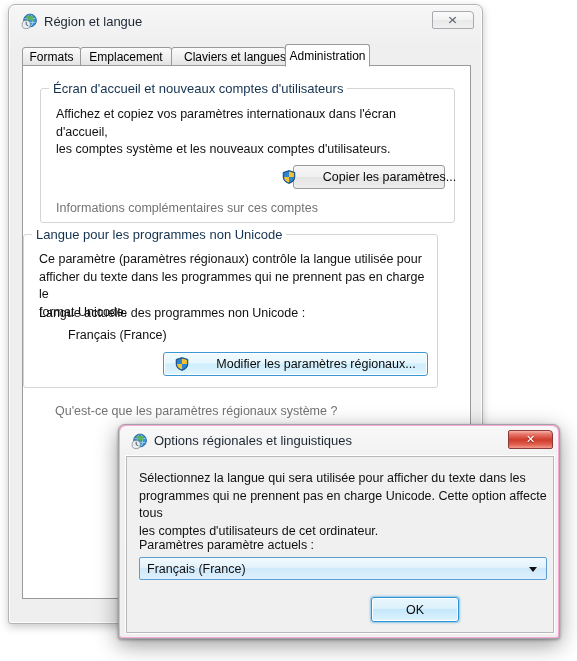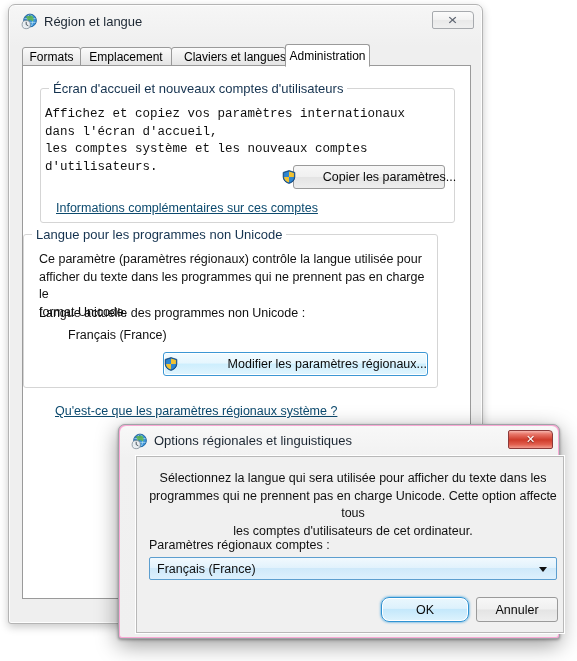--- a/index.html
+++ b/index.html
@@ -157,22 +157,21 @@
   .body-text {
     position: absolute;
     font-size: 12.5px;
     color: #101010;
     line-height: 17.5px;
   }
 
   .link {
     position: absolute;
     font-size: 12.5px;
-    color: #0c4a6e;
-    text-decoration: underline;
+    color: #737373;
     cursor: pointer;
     white-space: nowrap;
   }
 
   
   .btn {
     position: absolute;
     border: 1px solid #9a9a9a;
     border-radius: 3px;
     background: linear-gradient(to bottom, #f7f7f7 0%, #f0f0f0 48%, #e4e4e4 52%, #eeeeee 100%);
@@ -249,29 +248,28 @@
     font-size: 11px;
     color: #ffffff;
     font-family: "DejaVu Sans", sans-serif;
     font-weight: bold;
     line-height: 1;
     text-shadow: 0 1px 1px rgba(0,0,0,0.45);
   }
 
   #modal-panel {
     position: absolute;
-    left: 16px;
+    left: 6px;
     top: 30px;
     width: 428px;
     height: 177px;
     background: #f0f0f0;
     border: 1px solid #b8b8b8;
     box-shadow: 0 0 0 1px #ffffff;
     box-sizing: border-box;
-    text-align: center;
   }
 
   .combo {
     position: absolute;
     border: 1px solid #5c9ecf;
     border-radius: 2px;
     background: linear-gradient(to bottom, #f1f9fe 0%, #e2f2fc 46%, #cfe9fa 50%, #ddf0fd 100%);
     box-sizing: border-box;
     display: flex;
     align-items: center;
@@ -332,21 +330,21 @@
         <div class="tab active" style="left:263px; width:85px;">
           <span>Administration</span>
         </div>
       </div>
 
       <div id="tabpage">
 
         <div class="groupbox" style="left:17px; top:22px; width:415px; height:135px;">
           <div class="groupbox-legend">Écran d'accueil et nouveaux comptes d'utilisateurs</div>
 
-          <div class="body-text" style="left:4px; top:17px; width:390px;font-family:Liberation Mono, monospace;">
+          <div class="body-text" style="left:15px; top:17px; width:390px;">
             <div>Affichez et copiez vos paramètres internationaux dans l'écran d'accueil,</div>
             <div>les comptes système et les nouveaux comptes d'utilisateurs.</div>
           </div>
 
           <div class="btn" style="left:252px; top:76px; width:152px; height:24px;">
             <svg class="shield" viewBox="0 0 14 14">
               <path d="M7 0.6 L12.8 2.4 V7 C12.8 10.3 10.3 12.6 7 13.4 C3.7 12.6 1.2 10.3 1.2 7 V2.4 Z" fill="#1a62a8"></path>
               <path d="M7 1.6 L11.9 3.1 V7 C11.9 9.8 9.8 11.8 7 12.5 Z" fill="#2f86cf"></path>
               <path d="M7 1.6 L2.1 3.1 V7 C2.1 9.8 4.2 11.8 7 12.5 Z" fill="#2f86cf"></path>
               <path d="M7 1.6 L11.9 3.1 V6.9 H7 Z" fill="#f2c230"></path>
@@ -365,21 +363,21 @@
           <div class="body-text" style="left:15px; top:16px; width:395px;">
             <div>Ce paramètre (paramètres régionaux) contrôle la langue utilisée pour</div>
             <div>afficher du texte dans les programmes qui ne prennent pas en charge le</div>
             <div>format Unicode.</div>
           </div>
 
           <div class="body-text" style="left:15px; top:70px;">Langue actuelle des programmes non Unicode :</div>
 
           <div class="body-text" style="left:44px; top:92px;">Français (France)</div>
 
-          <div class="btn focused" style="left:139px; top:117px; width:265px; height:24px;justify-content:space-between;">
+          <div class="btn focused" style="left:139px; top:117px; width:265px; height:24px;">
             <svg class="shield" viewBox="0 0 14 14">
               <path d="M7 0.6 L12.8 2.4 V7 C12.8 10.3 10.3 12.6 7 13.4 C3.7 12.6 1.2 10.3 1.2 7 V2.4 Z" fill="#1a62a8"></path>
               <path d="M7 1.6 L11.9 3.1 V7 C11.9 9.8 9.8 11.8 7 12.5 Z" fill="#2f86cf"></path>
               <path d="M7 1.6 L2.1 3.1 V7 C2.1 9.8 4.2 11.8 7 12.5 Z" fill="#2f86cf"></path>
               <path d="M7 1.6 L11.9 3.1 V6.9 H7 Z" fill="#f2c230"></path>
               <path d="M2.1 6.9 H7 V12.5 C4.2 11.8 2.1 9.8 2.1 7 Z" fill="#f2c230"></path>
               <path d="M7 0.6 L12.8 2.4 V7 C12.8 10.3 10.3 12.6 7 13.4 C3.7 12.6 1.2 10.3 1.2 7 V2.4 Z" fill="none" stroke="#0d3f72" stroke-width="0.8"></path>
             </svg>
             <span>Modifier les paramètres régionaux...</span>
           </div>
@@ -412,32 +410,29 @@
       </div>
 
       <div id="modal-panel">
 
         <div class="body-text" style="left:12px; top:13px; width:408px;">
           <div>Sélectionnez la langue qui sera utilisée pour afficher du texte dans les</div>
           <div>programmes qui ne prennent pas en charge Unicode. Cette option affecte tous</div>
           <div>les comptes d'utilisateurs de cet ordinateur.</div>
         </div>
 
-        <div class="body-text" style="left:12px; top:80px;">Paramètres régionaux comptes :</div>
+        <div class="body-text" style="left:12px; top:80px;">Paramètres paramètre actuels :</div>
 
         <div class="combo" style="left:12px; top:100px; width:408px; height:23px;">
           <span class="combo-value">Français (France)</span>
           <span class="combo-arrow"></span>
         </div>
 
-        <div class="btn default-focus" style="left:244px; top:140px; width:88px; height:25px;border-radius:8px;">
+        <div class="btn default-focus" style="left:244px; top:140px; width:88px; height:25px;">
           <span>OK</span>
         </div>
 
-        <div class="btn" style="left:339px; top:140px; width:82px; height:25px;">
-          <span>Annuler</span>
-        </div>
 
       </div>
     </div>
   </div>
 
 </div>
 
 </body></html>

